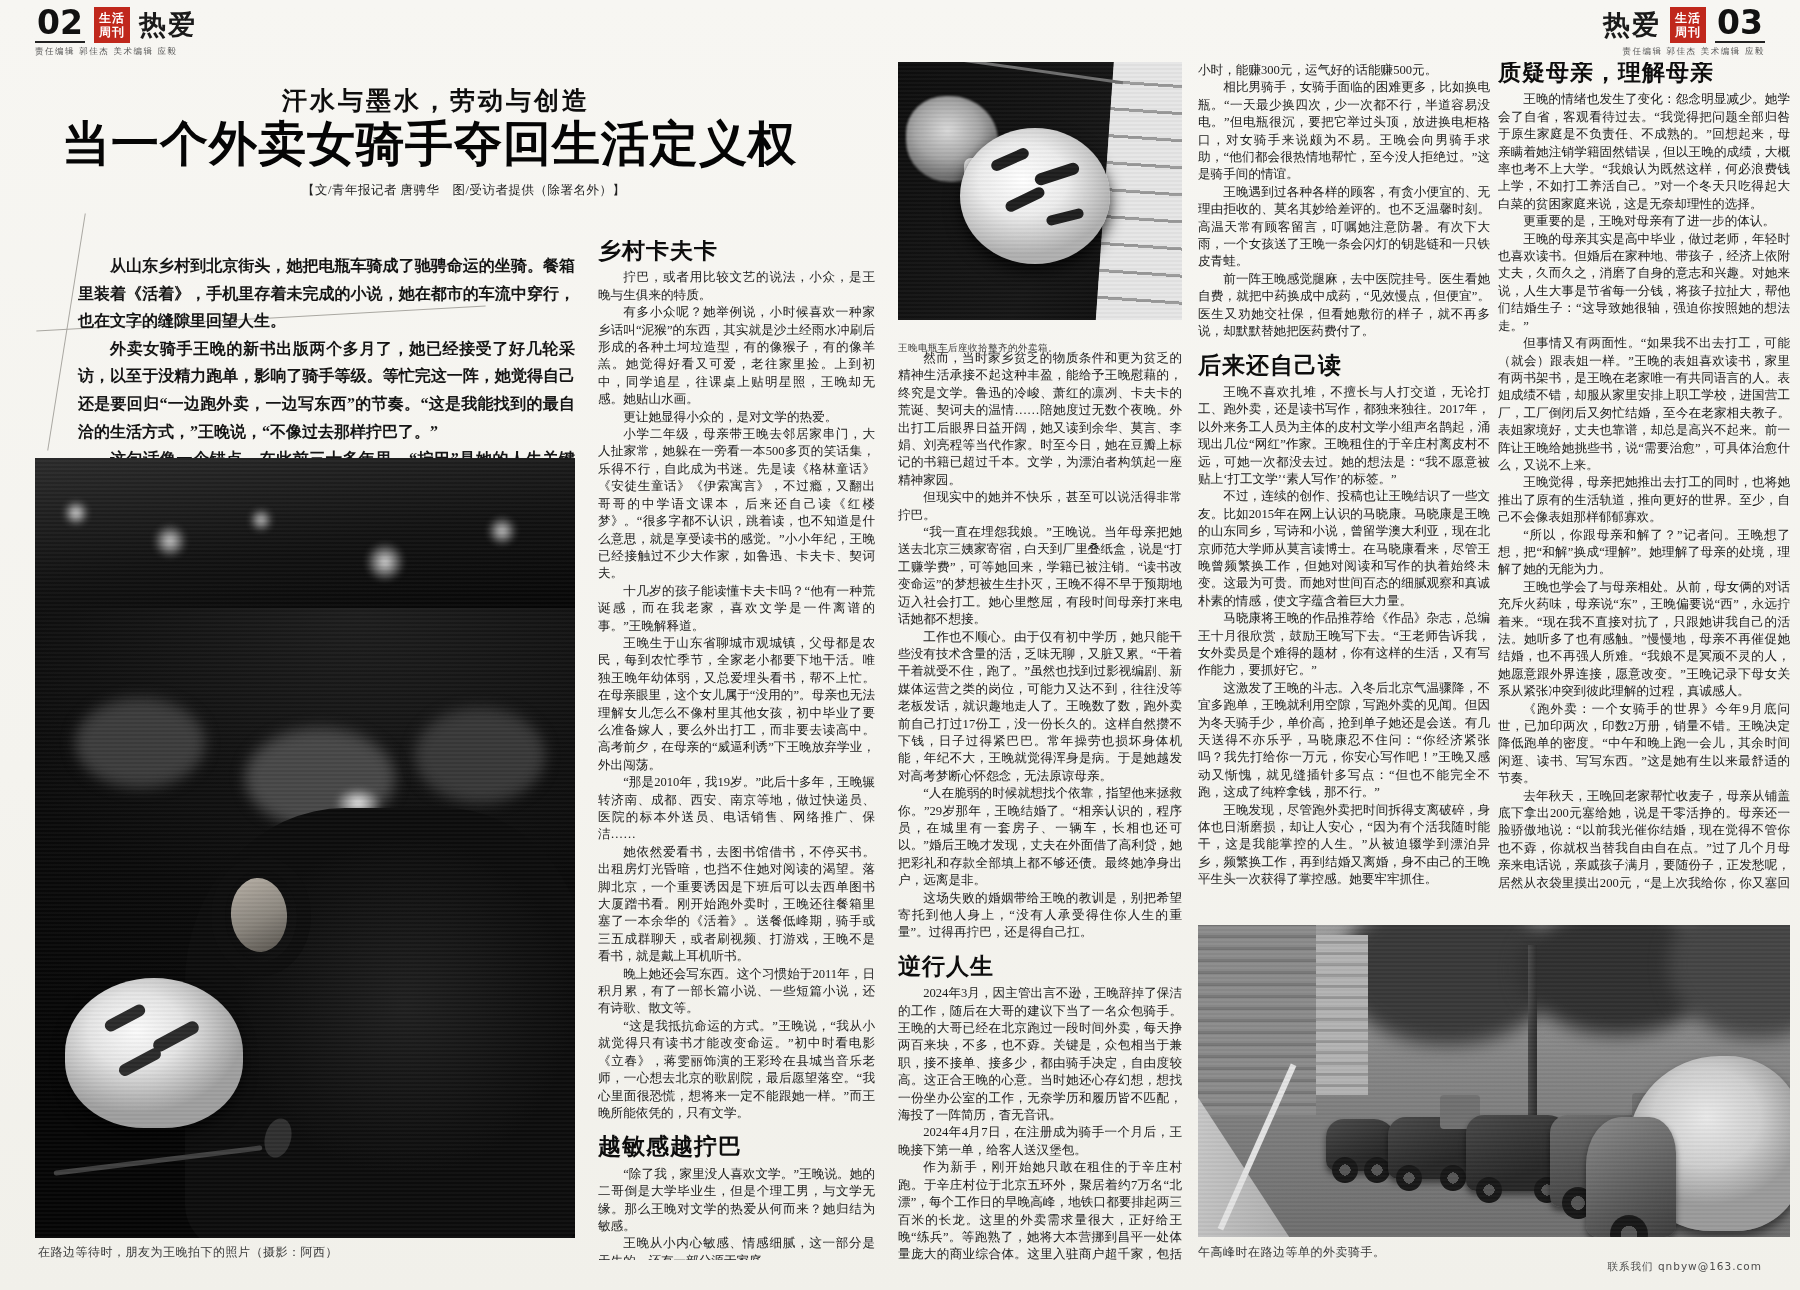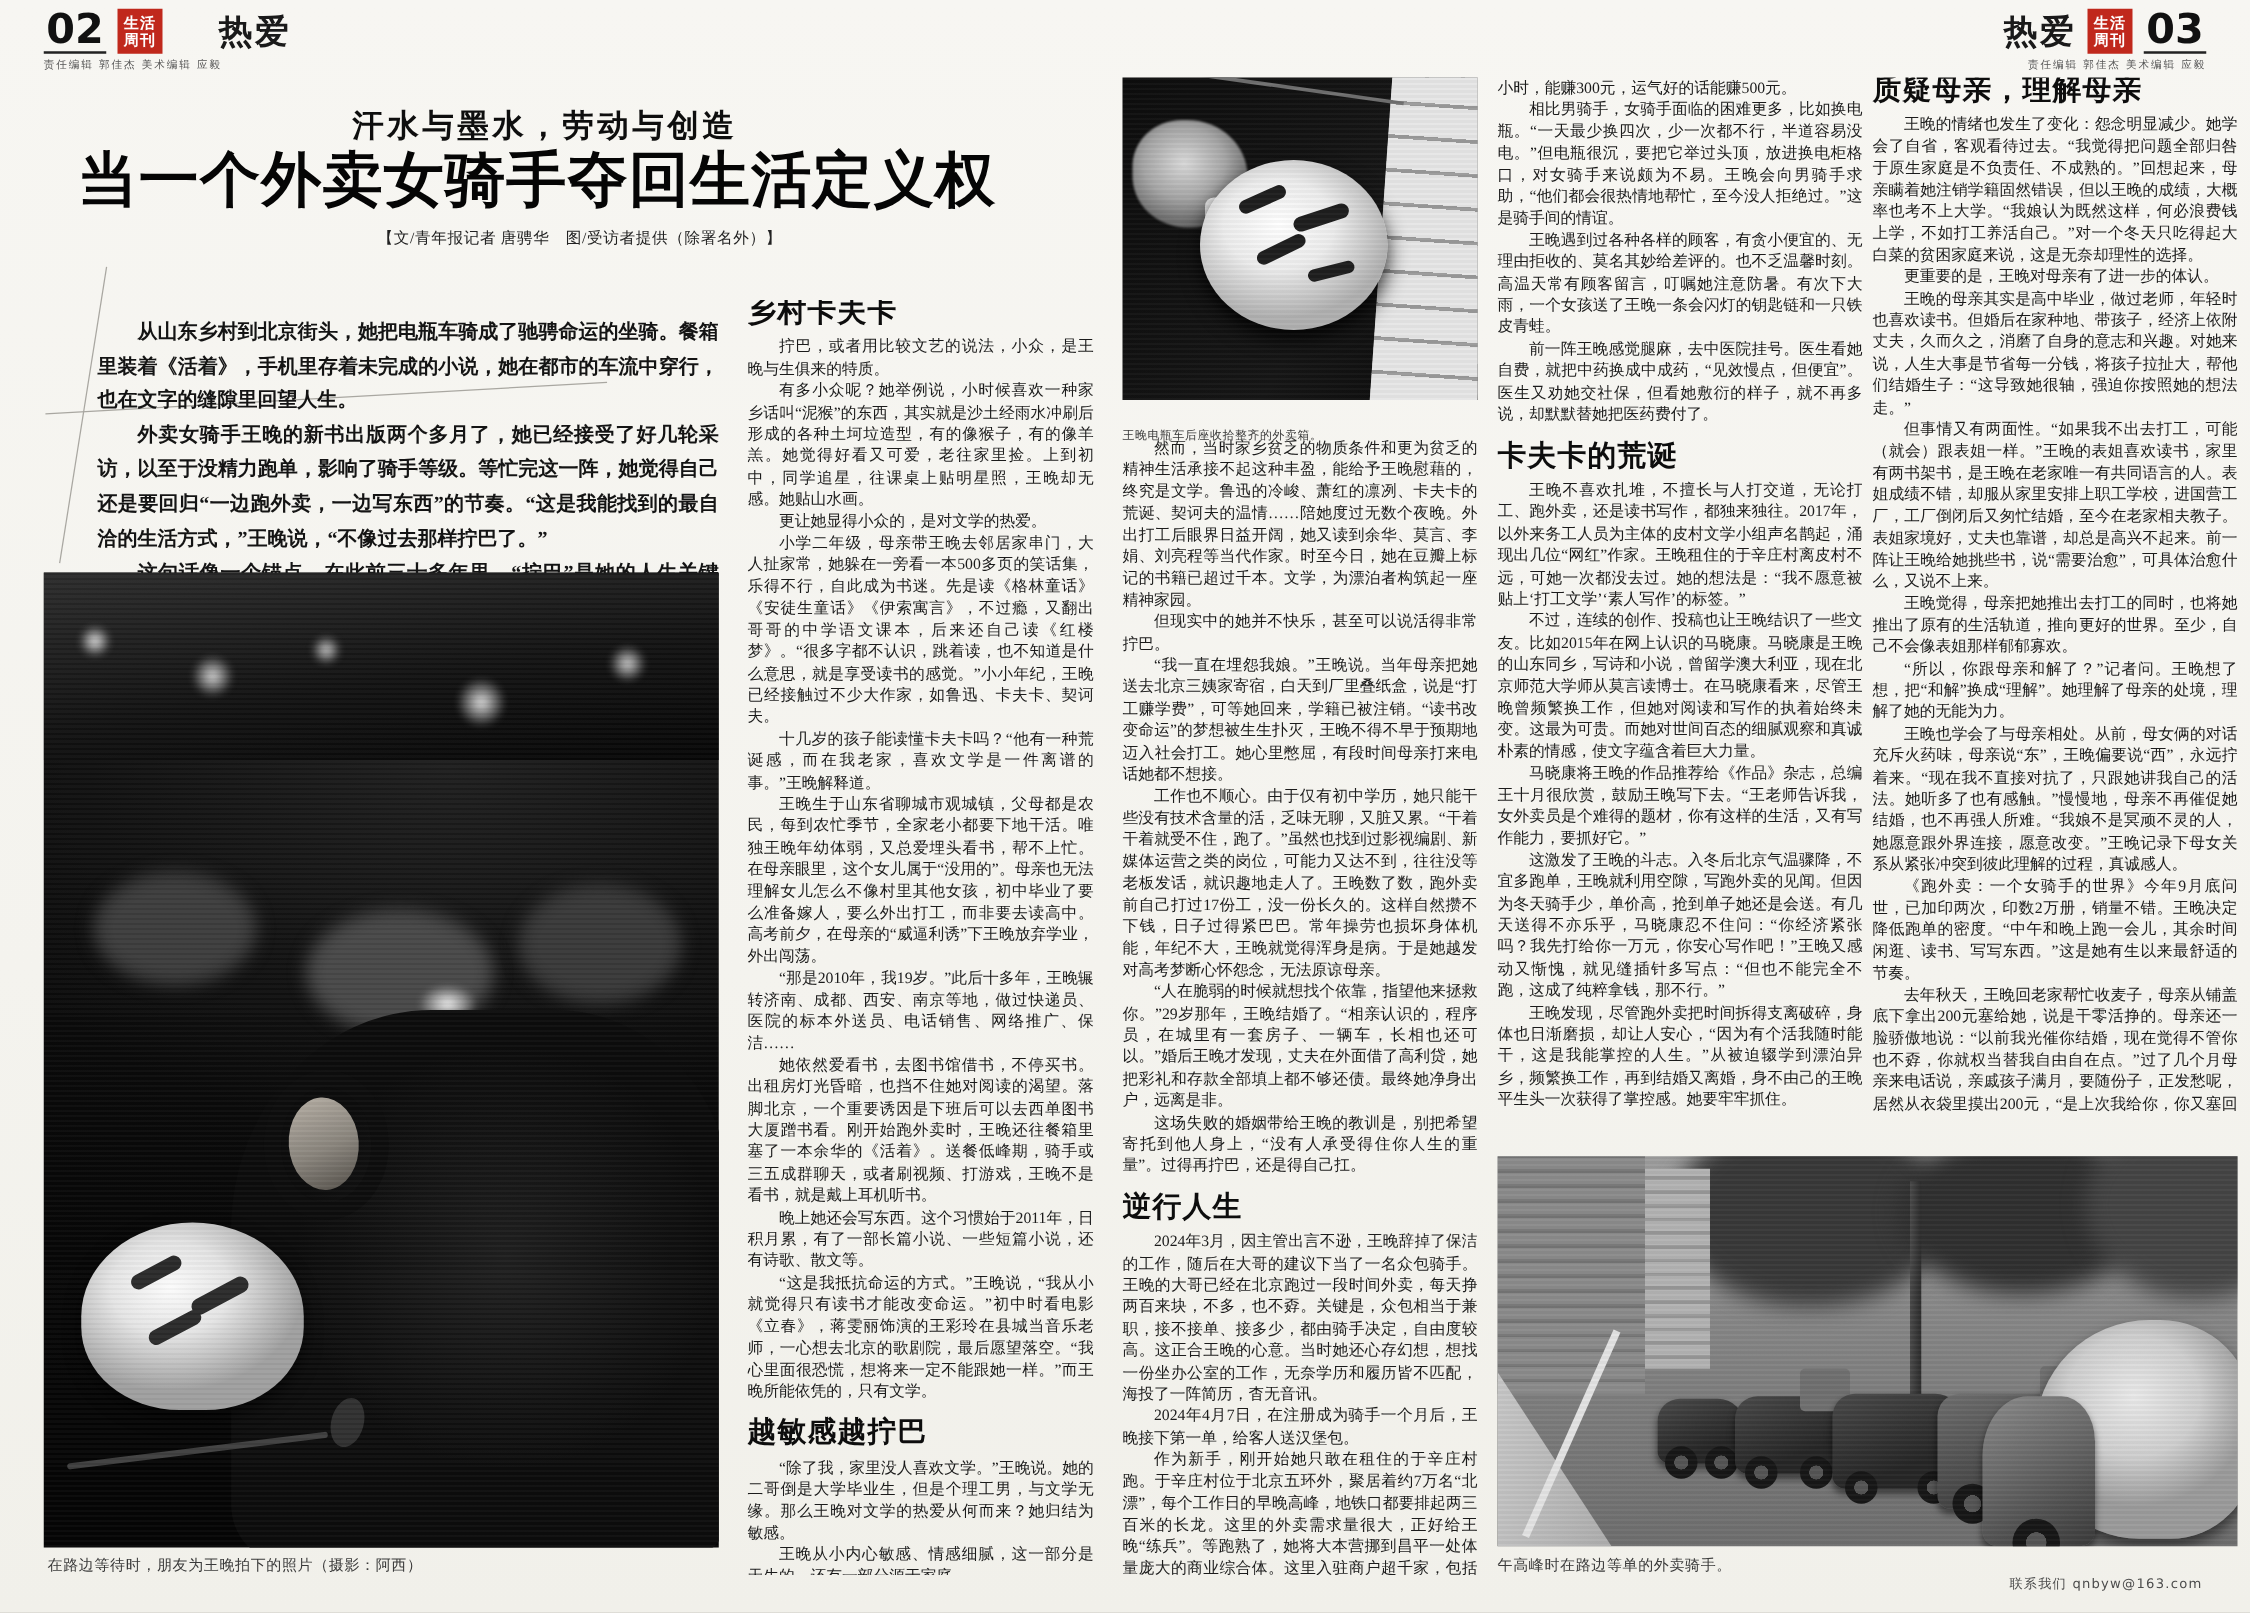--- a/index.html
+++ b/index.html
@@ -10,21 +10,21 @@
     font-family: "Liberation Serif","DejaVu Serif",serif;
     color:#1a1a1a; overflow: hidden; margin:0 auto;
   }
   
   .masthead { position:absolute; top:6px; height:52px; }
   .mh-left  { left:35px; }
   .mh-right { right:35px; text-align:right; }
   .mh-row { display:flex; align-items:center; gap:9px; }
   .page-no { font-family:"DejaVu Sans","Liberation Sans",sans-serif; font-size:33px; font-weight:bold; color:#111; line-height:34px; border-bottom:2px solid #222; padding:0 2px 1px 2px;}
   .logo-box { width:36px; height:36px; background:#c0281c; color:#fff; display:flex; flex-direction:column; align-items:center; justify-content:center; font-family:"DejaVu Sans","Liberation Sans",sans-serif; font-size:12px; line-height:14px; font-weight:bold; letter-spacing:1px;}
-  .section-name { font-family:"DejaVu Sans","Liberation Sans",sans-serif; font-size:27px; font-weight:bold; color:#1a1a1a; letter-spacing:2px;margin-left:36px;}
+  .section-name { font-family:"DejaVu Sans","Liberation Sans",sans-serif; font-size:27px; font-weight:bold; color:#1a1a1a; letter-spacing:2px;}
   .editors { font-family:"DejaVu Sans","Liberation Sans",sans-serif; font-size:8.5px; color:#555; letter-spacing:1.5px; margin-top:3px;}
   
   .kicker { position:absolute; left:282px; top:84px; font-family:"DejaVu Sans","Liberation Sans",sans-serif; font-size:25px; font-weight:bold; letter-spacing:3px; color:#0e0e0e;}
   .main-title { position:absolute; left:62px; top:112px; font-size:48px; font-weight:bold; letter-spacing:1px; color:#050505; font-family:"Liberation Serif","DejaVu Serif",serif; }
   .byline { position:absolute; left:302px; top:182px; font-size:12.5px; color:#222; letter-spacing:.5px;}
   
   .intro { position:absolute; left:78px; top:252px; width:497px; font-size:16px; line-height:27.6px; color:#141414; text-align:justify;}
   .intro p { text-indent:2em;font-weight:bold; }
   .stroke { position:absolute; background:#a9a7a1; }
   .stroke1 { left:36px; top:318px; width:450px; height:1px; transform:rotate(-3.2deg); }
@@ -185,21 +185,21 @@
     <p>2024年4月7日，在注册成为骑手一个月后，王晚接下第一单，给客人送汉堡包。</p>
     <p>作为新手，刚开始她只敢在租住的于辛庄村跑。于辛庄村位于北京五环外，聚居着约7万名“北漂”，每个工作日的早晚高峰，地铁口都要排起两三百米的长龙。这里的外卖需求量很大，正好给王晚“练兵”。等跑熟了，她将大本营挪到昌平一处体量庞大的商业综合体。这里入驻商户超千家，包括几百家餐饮店。很多外卖骑手在这儿蹲守，方便取餐。</p>
 
   </div>
 
   <div class="body-col" style="left:1198px; top:62px; width:292px; height:856px;">
     <p class="cont">小时，能赚300元，运气好的话能赚500元。</p>
     <p>相比男骑手，女骑手面临的困难更多，比如换电瓶。“一天最少换四次，少一次都不行，半道容易没电。”但电瓶很沉，要把它举过头顶，放进换电柜格口，对女骑手来说颇为不易。王晚会向男骑手求助，“他们都会很热情地帮忙，至今没人拒绝过。”这是骑手间的情谊。</p>
     <p>王晚遇到过各种各样的顾客，有贪小便宜的、无理由拒收的、莫名其妙给差评的。也不乏温馨时刻。高温天常有顾客留言，叮嘱她注意防暑。有次下大雨，一个女孩送了王晚一条会闪灯的钥匙链和一只铁皮青蛙。</p>
     <p>前一阵王晚感觉腿麻，去中医院挂号。医生看她自费，就把中药换成中成药，“见效慢点，但便宜”。医生又劝她交社保，但看她敷衍的样子，就不再多说，却默默替她把医药费付了。</p>
-    <h3 class="sec-head">卡夫卡的荒诞</h3>
+    <h3 class="sec-head">后来还自己读</h3>
     <p>王晚不喜欢扎堆，不擅长与人打交道，无论打工、跑外卖，还是读书写作，都独来独往。2017年，以外来务工人员为主体的皮村文学小组声名鹊起，涌现出几位“网红”作家。王晚租住的于辛庄村离皮村不远，可她一次都没去过。她的想法是：“我不愿意被贴上‘打工文学’‘素人写作’的标签。”</p>
     <p>不过，连续的创作、投稿也让王晚结识了一些文友。比如2015年在网上认识的马晓康。马晓康是王晚的山东同乡，写诗和小说，曾留学澳大利亚，现在北京师范大学师从莫言读博士。在马晓康看来，尽管王晚曾频繁换工作，但她对阅读和写作的执着始终未变。这最为可贵。而她对世间百态的细腻观察和真诚朴素的情感，使文字蕴含着巨大力量。</p>
     <p>马晓康将王晚的作品推荐给《作品》杂志，总编王十月很欣赏，鼓励王晚写下去。“王老师告诉我，女外卖员是个难得的题材，你有这样的生活，又有写作能力，要抓好它。”</p>
     <p>这激发了王晚的斗志。入冬后北京气温骤降，不宜多跑单，王晚就利用空隙，写跑外卖的见闻。但因为冬天骑手少，单价高，抢到单子她还是会送。有几天送得不亦乐乎，马晓康忍不住问：“你经济紧张吗？我先打给你一万元，你安心写作吧！”王晚又感动又惭愧，就见缝插针多写点：“但也不能完全不跑，这成了纯粹拿钱，那不行。”</p>
     <p>王晚发现，尽管跑外卖把时间拆得支离破碎，身体也日渐磨损，却让人安心，“因为有个活我随时能干，这是我能掌控的人生。”从被迫辍学到漂泊异乡，频繁换工作，再到结婚又离婚，身不由己的王晚平生头一次获得了掌控感。她要牢牢抓住。</p>
   </div>
 
   <div class="body-col" style="left:1498px; top:62px; width:292px; height:830px;">
     <h3 class="sec-head first">质疑母亲，理解母亲</h3>
     <p>王晚的情绪也发生了变化：怨念明显减少。她学会了自省，客观看待过去。“我觉得把问题全部归咎于原生家庭是不负责任、不成熟的。”回想起来，母亲瞒着她注销学籍固然错误，但以王晚的成绩，大概率也考不上大学。“我娘认为既然这样，何必浪费钱上学，不如打工养活自己。”对一个冬天只吃得起大白菜的贫困家庭来说，这是无奈却理性的选择。</p>

